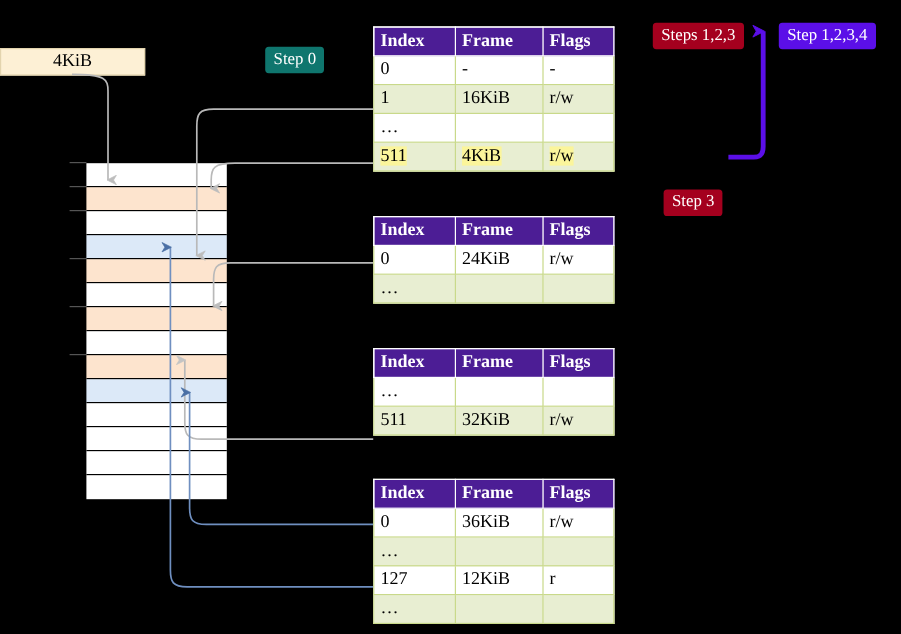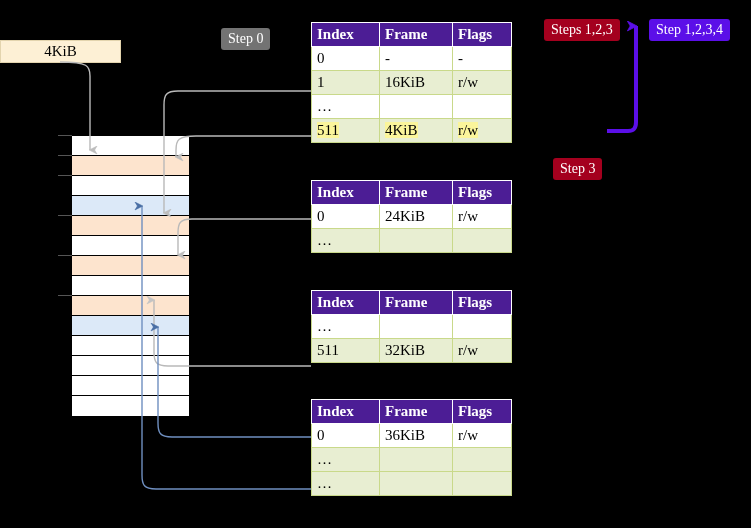--- a/index.html
+++ b/index.html
@@ -129,21 +129,21 @@
 
       <path d="M 311,489 L 156,489 C 144,489 142,485 142,475 L 142,206" marker-end="url(#ahBlue)"></path>
     </g>
 
     <g fill="none" stroke="#5b0fe8" stroke-width="4">
       <path d="M 607,131 L 628,131 C 634,131 636,128 636,122 L 636,26" marker-end="url(#ahPurple)"></path>
     </g>
   </svg>
 
   <div id="badges">
-      <div class="badge red" style="left: 189px; top: 28px; background: #737373;"><span>Step 0</span></div>
+      <div class="badge red" style="left: 189px; top: 39px; background: #0f766e;"><span>Step 0</span></div>
       <div class="badge red" style="left: 512px; top: 19px; background: rgb(164, 0, 30);"><span>Steps 1,2,3</span></div>
       <div class="badge purple" style="left: 649px; top: 19px; background: rgb(91, 15, 232);"><span>Step 1,2,3,4</span></div>
       <div class="badge red" style="left: 521px; top: 158px; background: rgb(164, 0, 30);"><span>Step 3</span></div>
     </div>
 
   <div id="tables">
       <table class="ptable" style="left: 311px; top: 22px;">
         <thead>
           <tr>
             <th class="colA">Index</th>
@@ -228,20 +228,25 @@
           <tr class="odd">
             <td class="colA">0</td>
             <td class="colB">36KiB</td>
             <td class="colC">r/w</td>
           </tr>
           <tr class="even">
             <td class="colA">…</td>
             <td class="colB"></td>
             <td class="colC"></td>
           </tr>
+          <tr class="odd">
+            <td class="colA">127</td>
+            <td class="colB">12KiB</td>
+            <td class="colC">r</td>
+          </tr>
           <tr class="even">
             <td class="colA">…</td>
             <td class="colB"></td>
             <td class="colC"></td>
           </tr>
         </tbody>
       </table>
     </div>
 
 </div>

